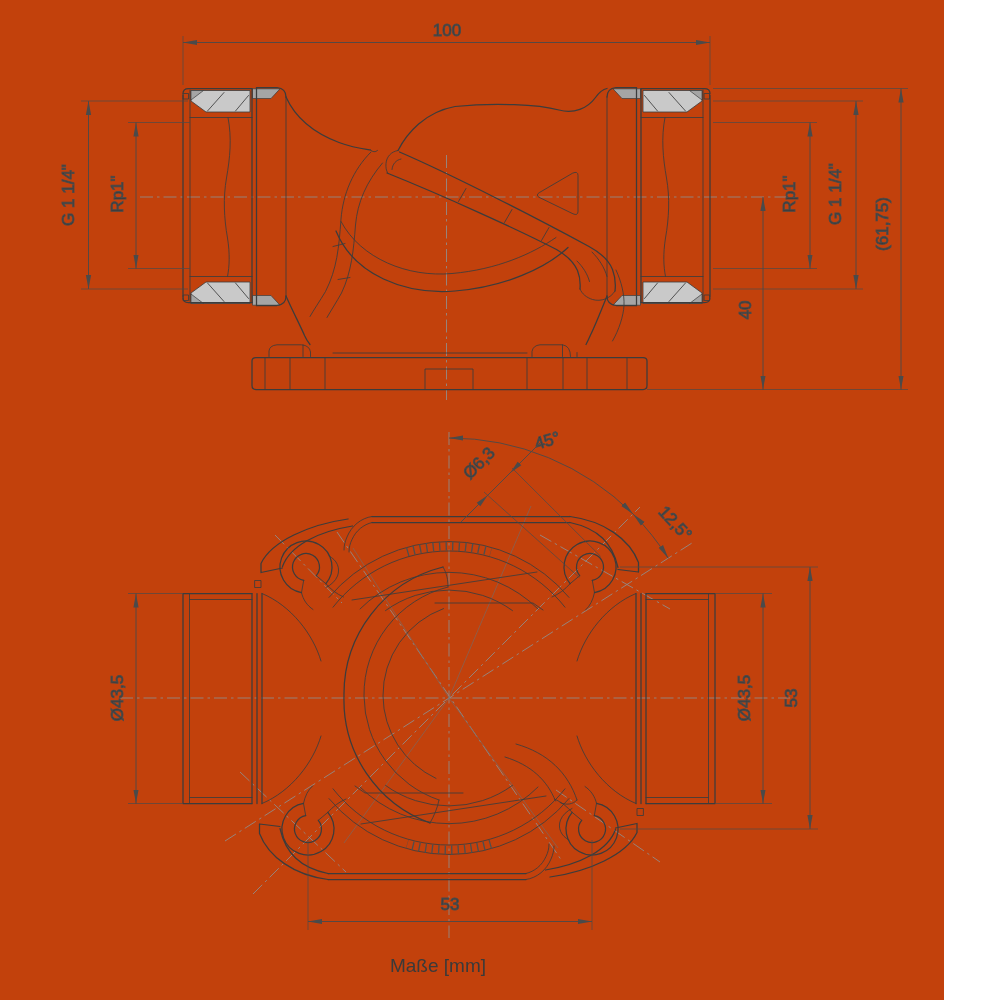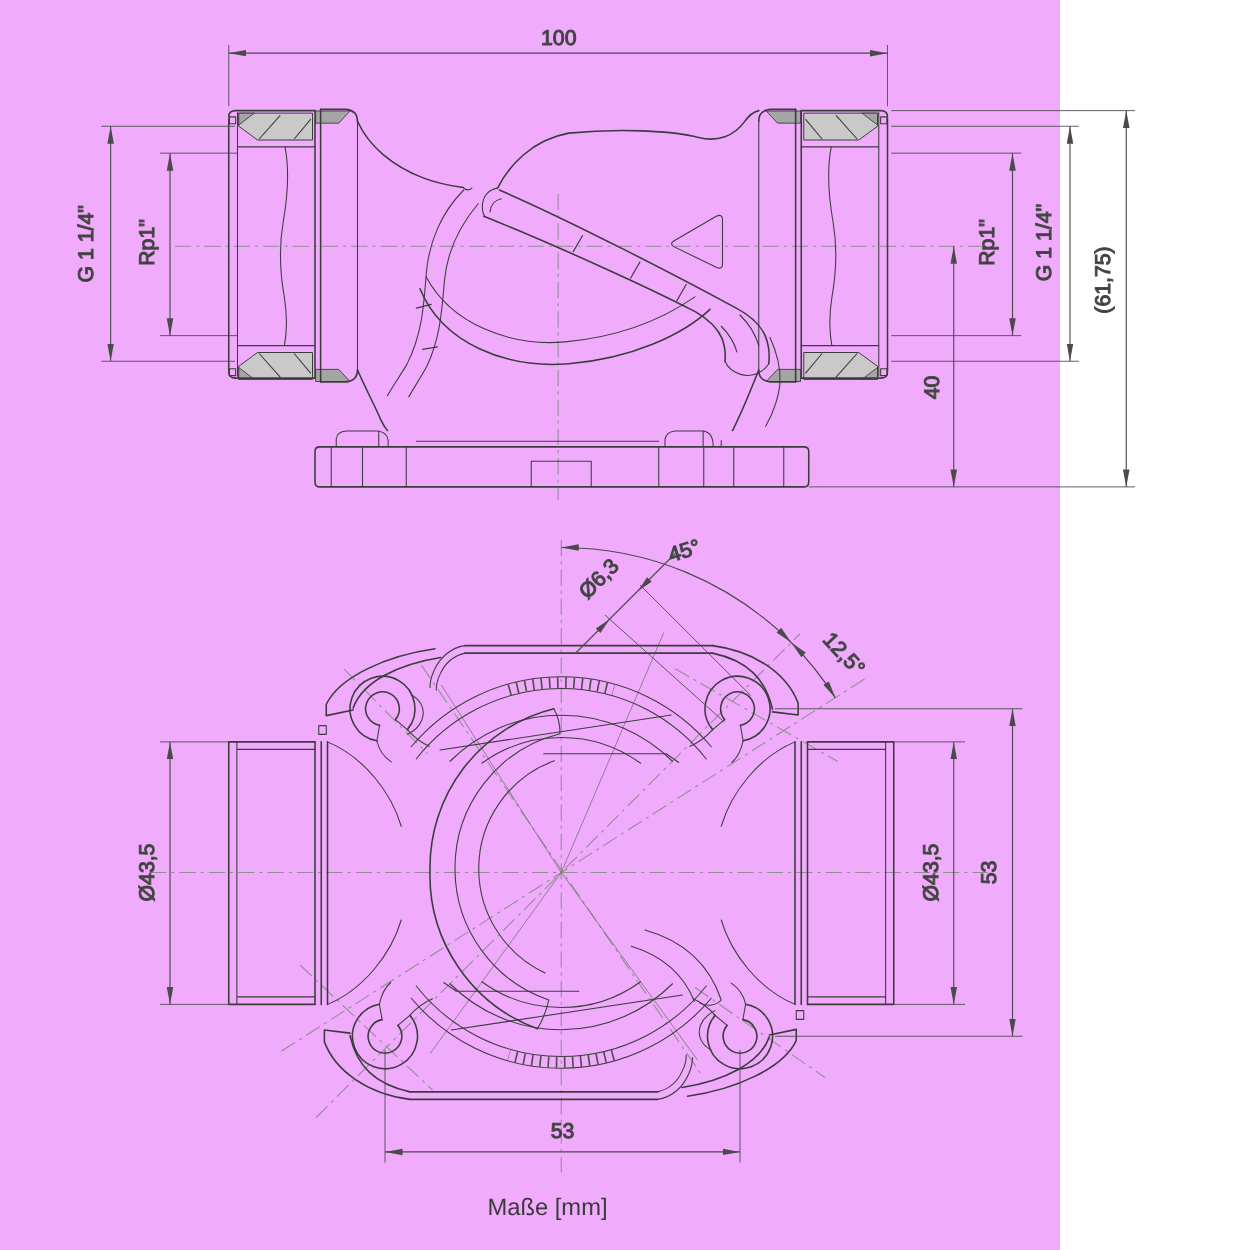--- a/index.html
+++ b/index.html
@@ -1,16 +1,16 @@
 <!DOCTYPE html>
 <html><head>
 <meta charset="utf-8">
 <style>
   html,body{margin:0;padding:0;background:#ffffff;}
-  #canvas{width:848px;height:1000px;position:relative;background:#f0abfc;text-decoration:underline;}
+  #canvas{width:944px;height:1000px;position:relative;background:#c2410c;text-decoration:underline;}
   svg{display:block}
   .part{fill:none;stroke:#3c3c3c;stroke-width:1.25;stroke-linejoin:round;stroke-linecap:round}
   .fine{stroke-width:.85}
   .thA{fill:#c9c9c9;stroke:#3c3c3c;stroke-width:.8;stroke-linejoin:round}
   .thB{fill:#a5a5a5;stroke:#3c3c3c;stroke-width:.7;stroke-linejoin:round}
   .dim{fill:none;stroke:#4a4a4a;stroke-width:.9}
   .ext{stroke-width:.7}
   .cl{fill:none;stroke:#8f8f8f;stroke-width:.85;stroke-dasharray:13 4 2.5 4}
   .thin{fill:none;stroke:#6f6f6f;stroke-width:.6}
   .serr{fill:none;stroke:#4e4e4e;stroke-width:9;stroke-dasharray:1.3 5.2}

